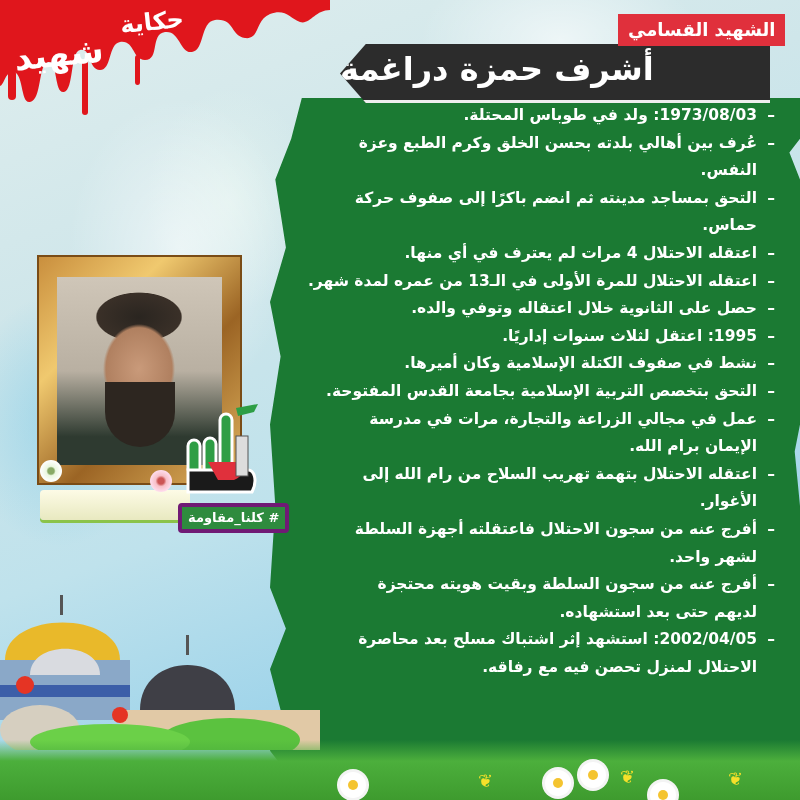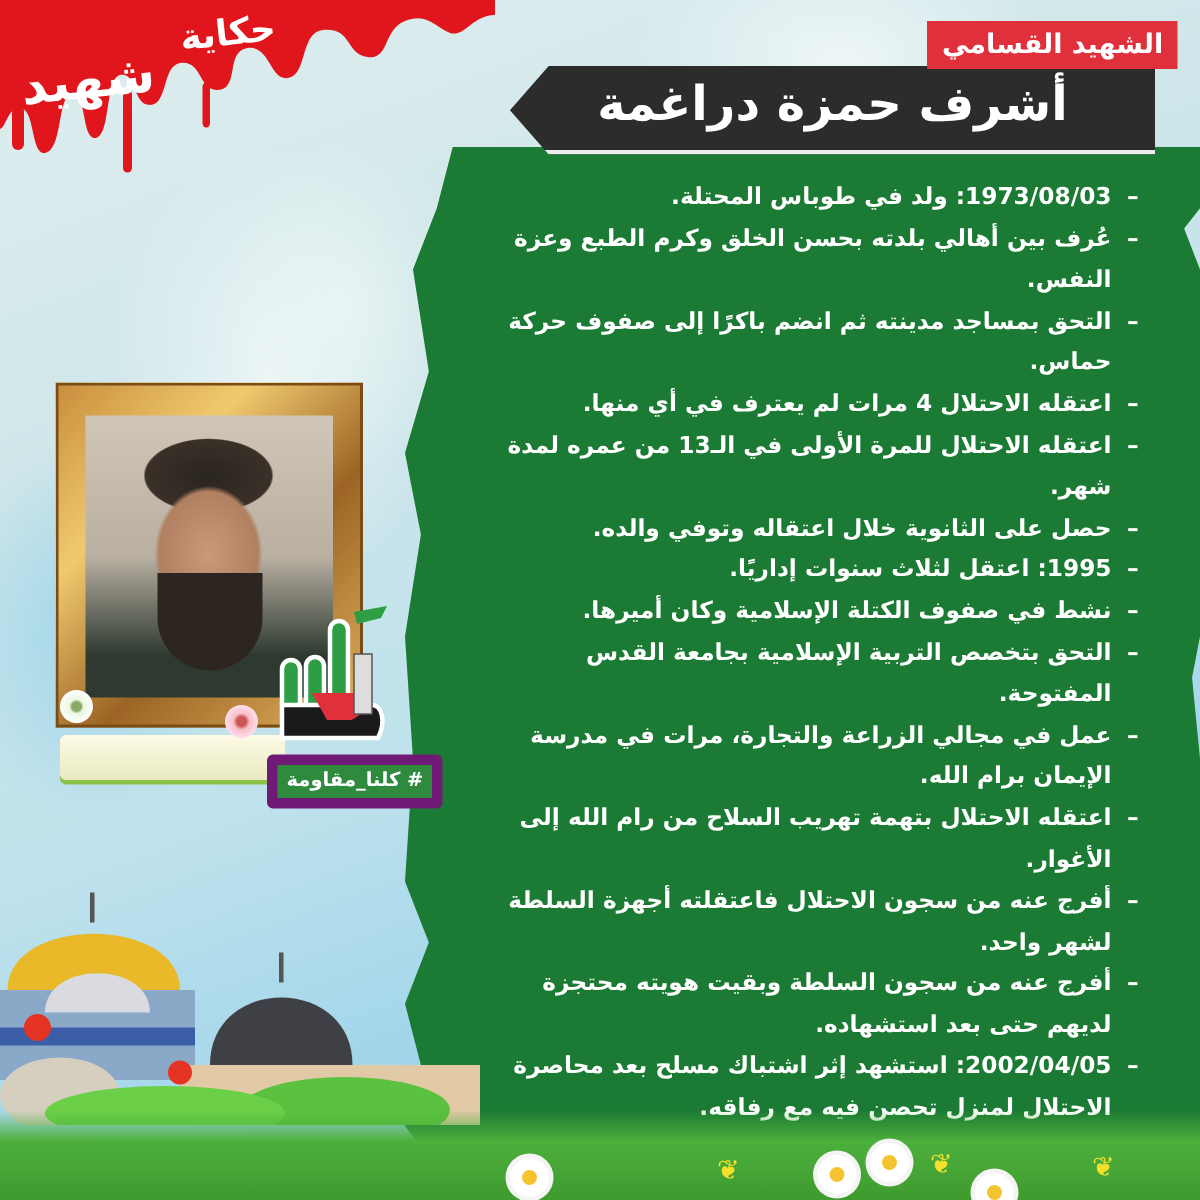--- a/index.html
+++ b/index.html
@@ -21,43 +21,43 @@
   .brand .l2{position:absolute;left:0;top:26px;font-size:34px;transform:rotate(-6deg);letter-spacing:1px;}
   
   .panel{position:absolute;left:270px;top:98px;width:530px;height:680px;background:#1b7a33;
          clip-path:polygon(6% 0,100% 0,100% 6%,98% 8%,100% 12%,100% 48%,99% 52%,100% 60%,100% 100%,4% 100%,0 96%,2% 90%,0 84%,3% 78%,0 72%,1% 60%,0 48%,2% 38%,0 30%,3% 22%,1% 12%,4% 6%);}
   
   .label{position:absolute;left:590px;top:14px;height:32px;padding:0 10px;background:#e0303c;color:#fff;
          font-size:18px;font-weight:bold;line-height:32px;direction:rtl;margin-left:28px;}
   .namebar{position:absolute;left:340px;top:44px;width:430px;height:56px;background:#2c2c2c;color:#fff;
            clip-path:polygon(0 50%,6% 0,100% 0,100% 100%,6% 100%);
            border-bottom:3px solid #eee;}
-  .namebar span{position:absolute;left:0;right:0;top:6px;text-align:center;font-size:32px;font-weight:bold;direction:rtl;}
+  .namebar span{position:absolute;left:0;right:0;top:6px;text-align:left;font-size:32px;font-weight:bold;direction:rtl;}
   
   .bio{position:absolute;left:455px;top:102px;width:325px;}
   .bio{left:300px;width:475px;}
-  .bio ul{list-style:none;margin:16px;padding:0;direction:rtl;}
+  .bio ul{list-style:none;margin:0;padding:0;direction:rtl;}
   .bio li{color:#fff;font-weight:bold;font-size:15.5px;line-height:27.6px;padding-right:18px;position:relative;}
   .bio li::before{content:"–";position:absolute;right:0;top:0;}
   
   .frame{position:absolute;left:37px;top:255px;width:205px;height:230px;
          background:linear-gradient(135deg,#c88d3c,#f0c96f 30%,#9b6424 60%,#e2b560);
          box-shadow:0 0 0 2px #7a4c16 inset;}
   .photo{position:absolute;left:20px;top:22px;width:165px;height:188px;
          background:radial-gradient(ellipse 60px 75px at 82px 92px,#c99a7a 0%,#b08060 55%,transparent 60%),
                     radial-gradient(ellipse 70px 40px at 82px 40px,#2a2520 0%,#3a3028 60%,transparent 62%),
                     linear-gradient(180deg,#cfc6b8 0%,#b9b0a2 50%,#2e3a30 85%);}
   .beard{position:absolute;left:48px;top:105px;width:70px;height:65px;border-radius:0 0 40px 40px;background:#2d2620;}
   .ribbon{position:absolute;left:40px;top:490px;width:150px;height:30px;background:linear-gradient(180deg,#fdfbe6,#e8e9c0);
           border-radius:4px;box-shadow:0 3px 0 #8bc34a;}
   .flower{position:absolute;width:22px;height:22px;border-radius:50%;}
   
   .badge{position:absolute;left:178px;top:400px;width:90px;height:100px;}
   .hash{position:absolute;left:178px;top:503px;height:22px;padding:0 6px;background:#2e8b3e;color:#fff;
-        font-size:13px;font-weight:bold;line-height:22px;border-radius:4px;direction:rtl;border:7px solid #701a75;}
+        font-size:13px;font-weight:bold;line-height:22px;border-radius:4px;direction:rtl;border:4px solid #701a75;}
   
   .mosque{position:absolute;left:0;top:590px;width:330px;height:160px;}
   .grass{position:absolute;left:0;top:740px;width:800px;height:60px;
          background:linear-gradient(180deg,rgba(60,160,50,0) 0%,#4caf3c 35%,#3e9b2e 100%);}
   .daisy{position:absolute;width:26px;height:26px;border-radius:50%;background:#fff;box-shadow:0 0 0 3px #f4f4f4;}
   .daisy::after{content:"";position:absolute;left:8px;top:8px;width:10px;height:10px;border-radius:50%;background:#f4c430;}
   .butterfly{position:absolute;color:#f5e02a;font-size:18px;}
 </style>
 </head>
 <body>

